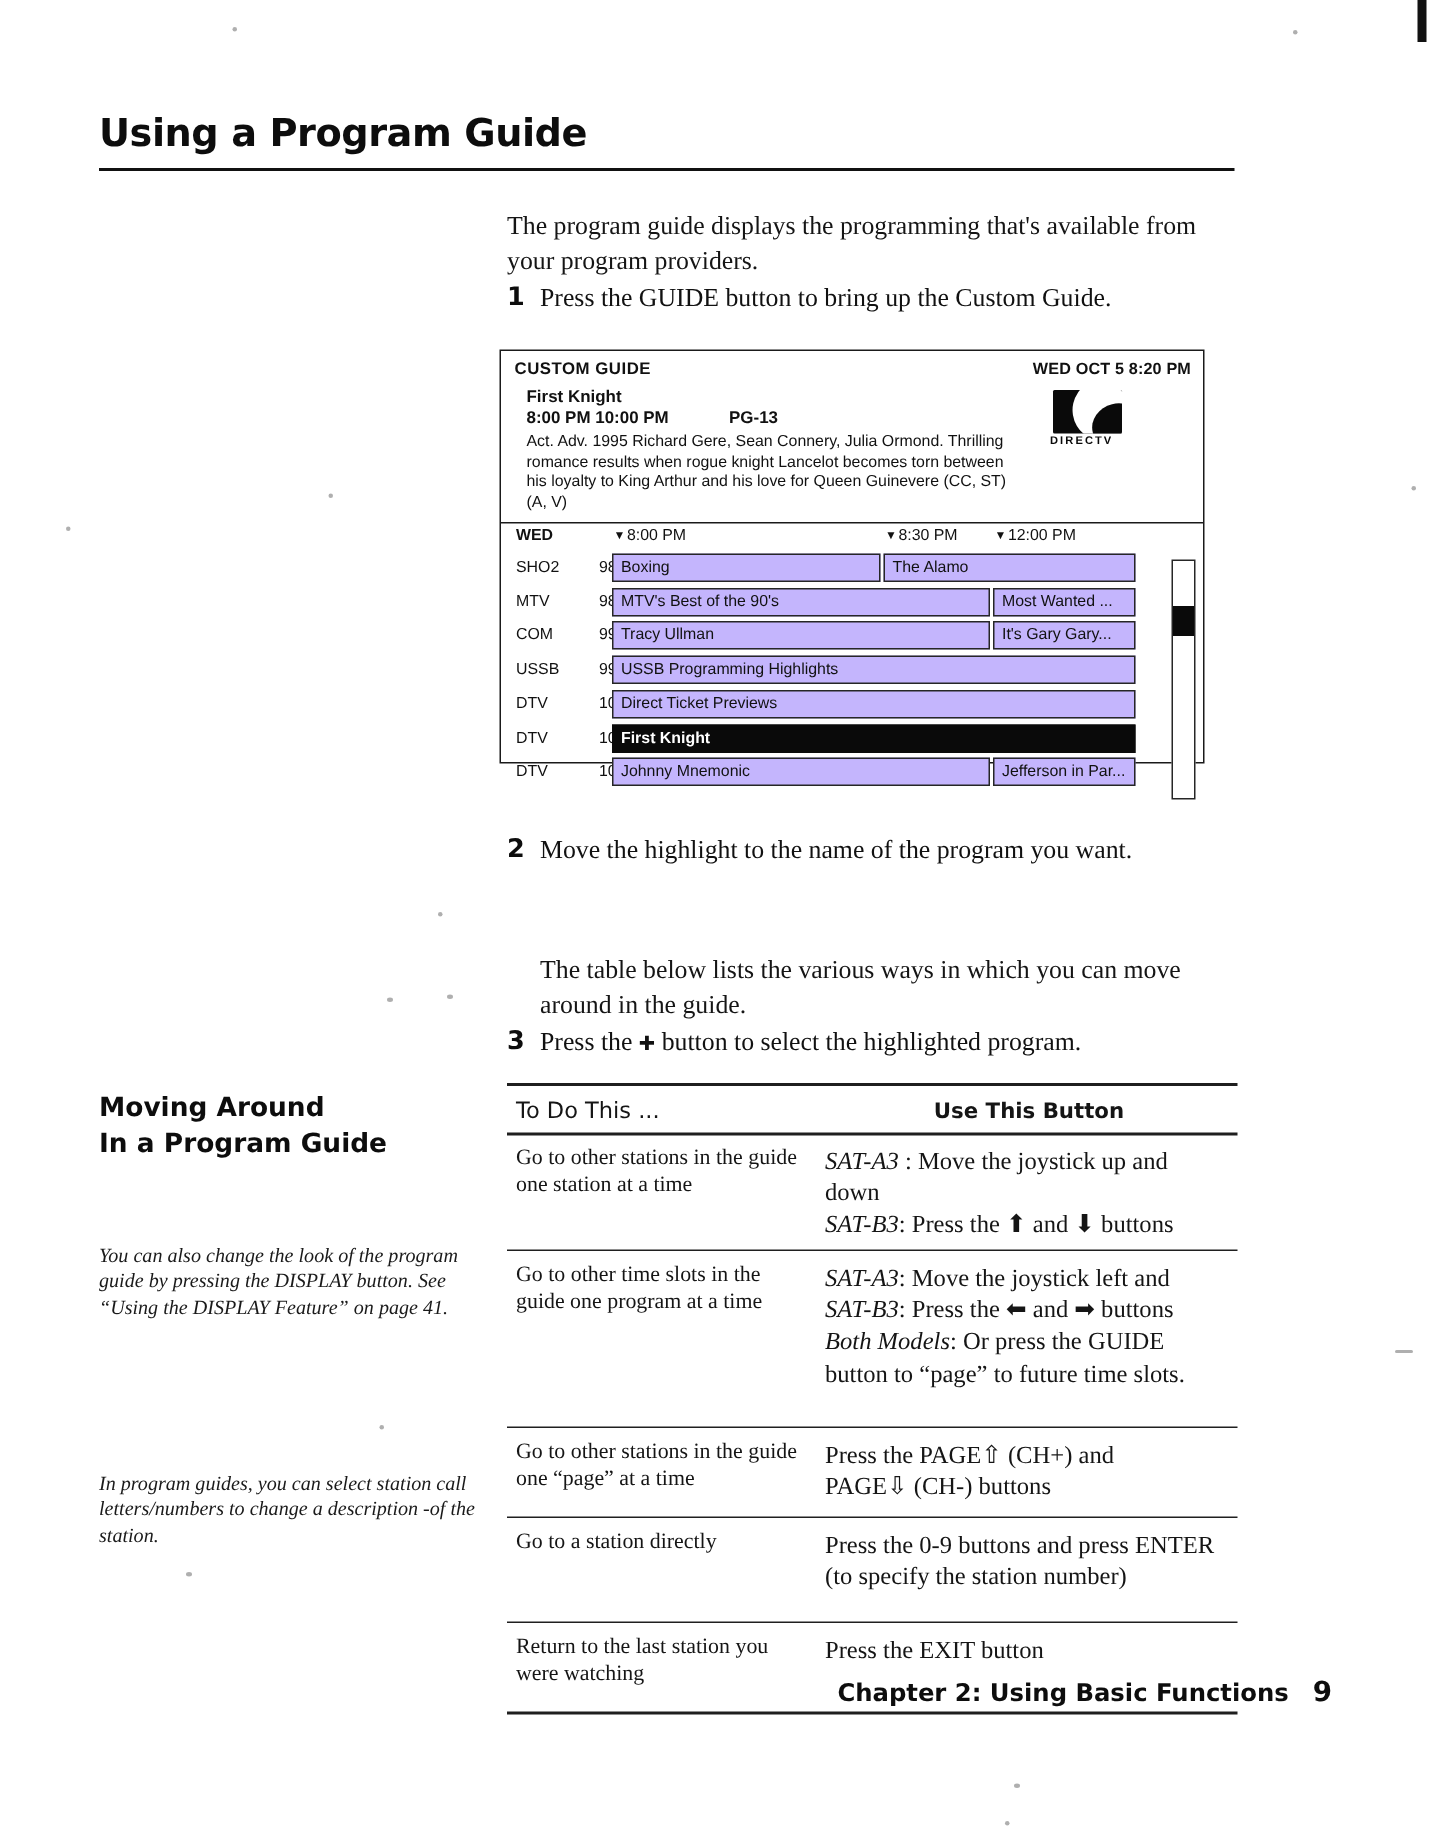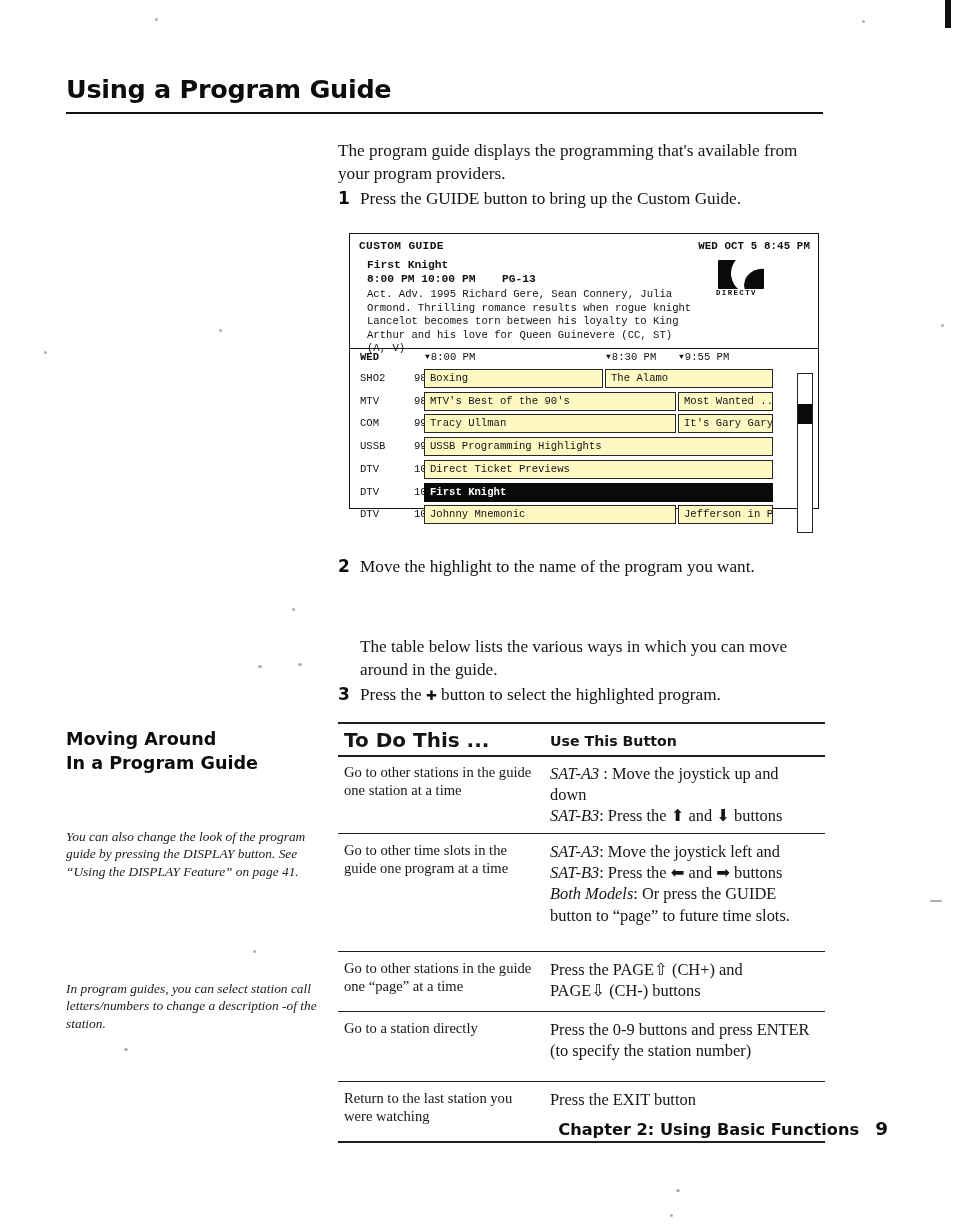--- a/index.html
+++ b/index.html
@@ -31,22 +31,21 @@
   .step-num{
     font-family:"DejaVu Sans", sans-serif;font-weight:bold;
     font-size:17px;width:22px;flex:0 0 22px;color:#0d0d0d;
   }
   .step-body{font-size:17.2px;line-height:22.6px;}
 
   
   #guide{
     position:absolute;left:333px;top:233px;width:470px;height:276px;
     border:1.6px solid #1a1a1a;background:#fff;box-sizing:border-box;
-    font-family:Liberation Mono, monospace;
-    margin-left:16px;
+    font-family:Liberation Sans, sans-serif;
   }
   #guide-header{position:relative;height:114px;border-bottom:1.4px solid #1a1a1a;}
   #guide-title{position:absolute;left:9px;top:6px;font-size:11.2px;font-weight:bold;letter-spacing:.35px;}
   #guide-datetime{position:absolute;right:8px;top:6px;font-size:10.8px;font-weight:bold;letter-spacing:.1px;}
   #prog-name{position:absolute;left:17px;top:25px;font-size:11.3px;font-weight:bold;}
   #prog-times{position:absolute;left:17px;top:39px;font-size:11.3px;font-weight:bold;}
   #prog-rating{position:absolute;left:152px;top:39px;font-size:11.3px;font-weight:bold;}
   #prog-desc{position:absolute;left:17px;top:54px;width:330px;font-size:10.6px;line-height:13.6px;}
 
   
@@ -64,21 +63,21 @@
   #guide-grid{position:relative;height:186px;}
   #grid-daylabel{position:absolute;left:10px;top:2px;font-size:10.6px;font-weight:bold;}
   .slot-label{position:absolute;top:2px;font-size:10.6px;white-space:nowrap;}
   .slot-label .tri{font-size:8px;vertical-align:1px;margin-right:1px;}
 
   .grow{position:absolute;left:0;right:0;height:22px;}
   .g-call{position:absolute;left:10px;width:42px;font-size:10.6px;top:4px;}
   .g-chan{position:absolute;left:57px;width:26px;text-align:right;font-size:10.6px;top:4px;}
   .cell{
     position:absolute;top:1px;height:19px;box-sizing:border-box;
-    border:1.2px solid #262626;background:#fef9c3;
+    border:1.2px solid #262626;background:#c4b5fd;
     font-size:10.6px;line-height:17px;padding-left:5px;overflow:hidden;white-space:nowrap;
   }
   .cell.sel{background:#0a0a0a;color:#fff;border-color:#0a0a0a;font-weight:bold;}
 
   
   #guide-scroll{position:absolute;right:5px;top:24px;width:16px;height:160px;
     border:1.3px solid #262626;background:#fff;box-sizing:border-box;}
   #guide-thumb{position:absolute;left:0;right:0;top:30px;height:20px;background:#0a0a0a;}
 
   
@@ -93,22 +92,22 @@
   }
   #side-note-1{top:828px;}
   #side-note-2{top:980px;}
 
   
   #ref-table{position:absolute;left:338px;top:722px;width:487px;}
   .hrule{position:absolute;left:0;width:487px;background:#1f1f1f;}
   .tbl-row{position:absolute;left:0;width:487px;}
   .tcol-a{position:absolute;left:6px;width:198px;font-size:14.6px;line-height:18.2px;color:#151515;}
   .tcol-b{position:absolute;left:212px;width:272px;font-size:16.4px;line-height:21.2px;color:#151515;}
-  .th{font-family:"DejaVu Sans", sans-serif;font-weight:bold;font-size:20px;}
-  .th-b{font-family:"DejaVu Sans", sans-serif;font-weight:bold;font-size:14.2px;}
+  .th{font-family:"DejaVu Sans", sans-serif;font-weight:normal;font-size:15px;}
+  .th-b{font-family:"DejaVu Sans", sans-serif;font-weight:bold;font-size:14.2px;text-align:center;}
   .ital{font-style:italic;}
   .arw{font-family:"DejaVu Sans", sans-serif;font-size:13px;}
 
   
   #footer{
     position:absolute;right:66px;top:1118px;
     font-family:"DejaVu Sans", sans-serif;font-weight:bold;font-size:16.2px;
     color:#0d0d0d;white-space:nowrap;
   }
   #footer .pgno{font-size:18.5px;margin-left:16px;}
@@ -140,21 +139,21 @@
 
   <div class="step" style="left:338px;top:188px;width:486px;">
     <div class="step-num">1</div>
     <div class="step-body">Press the GUIDE button to bring up the Custom Guide.</div>
   </div>
 
   <div id="guide">
 
     <div id="guide-header">
       <div id="guide-title">CUSTOM GUIDE</div>
-      <div id="guide-datetime">WED OCT 5 8:45 PM</div>
+      <div id="guide-datetime">WED OCT 5 8:20 PM</div>
       <div id="prog-name">First Knight</div>
       <div id="prog-times">8:00 PM 10:00 PM</div>
       <div id="prog-rating">PG-13</div>
       <div id="prog-desc">Act. Adv. 1995 Richard Gere, Sean Connery, Julia Ormond. Thrilling romance results when rogue knight Lancelot becomes torn between his loyalty to King Arthur and his love for Queen Guinevere (CC, ST) (A, V)</div>
 
       <div id="dtv-logo">
         <div class="mark">
           <div class="swoosh"></div>
           <div class="swoosh2"></div>
         </div>
@@ -162,21 +161,21 @@
       </div>
     </div>
 
     <div id="guide-grid">
       <div id="grid-daylabel">WED</div>
       <div id="guide-scroll">
         <div id="guide-thumb"></div>
       </div>
     <div class="slot-label" style="left: 75px;"><span class="tri">▼</span><span>8:00 PM</span></div>
         <div class="slot-label" style="left: 256px;"><span class="tri">▼</span><span>8:30 PM</span></div>
-        <div class="slot-label" style="left: 329px;"><span class="tri">▼</span><span>9:55 PM</span></div>
+        <div class="slot-label" style="left: 329px;"><span class="tri">▼</span><span>12:00 PM</span></div>
         <div class="grow" style="top: 19px;">
           <div class="g-call">SHO2</div>
           <div class="g-chan">987</div>
           <div class="cell" style="left: 74px; width: 179px;">Boxing</div>
           <div class="cell" style="left: 255px; width: 168px;">The Alamo</div>
         </div>
         <div class="grow" style="top: 41.7px;">
           <div class="g-call">MTV</div>
           <div class="g-chan">989</div>
           <div class="cell" style="left: 74px; width: 252px;">MTV's Best of the 90's</div>

